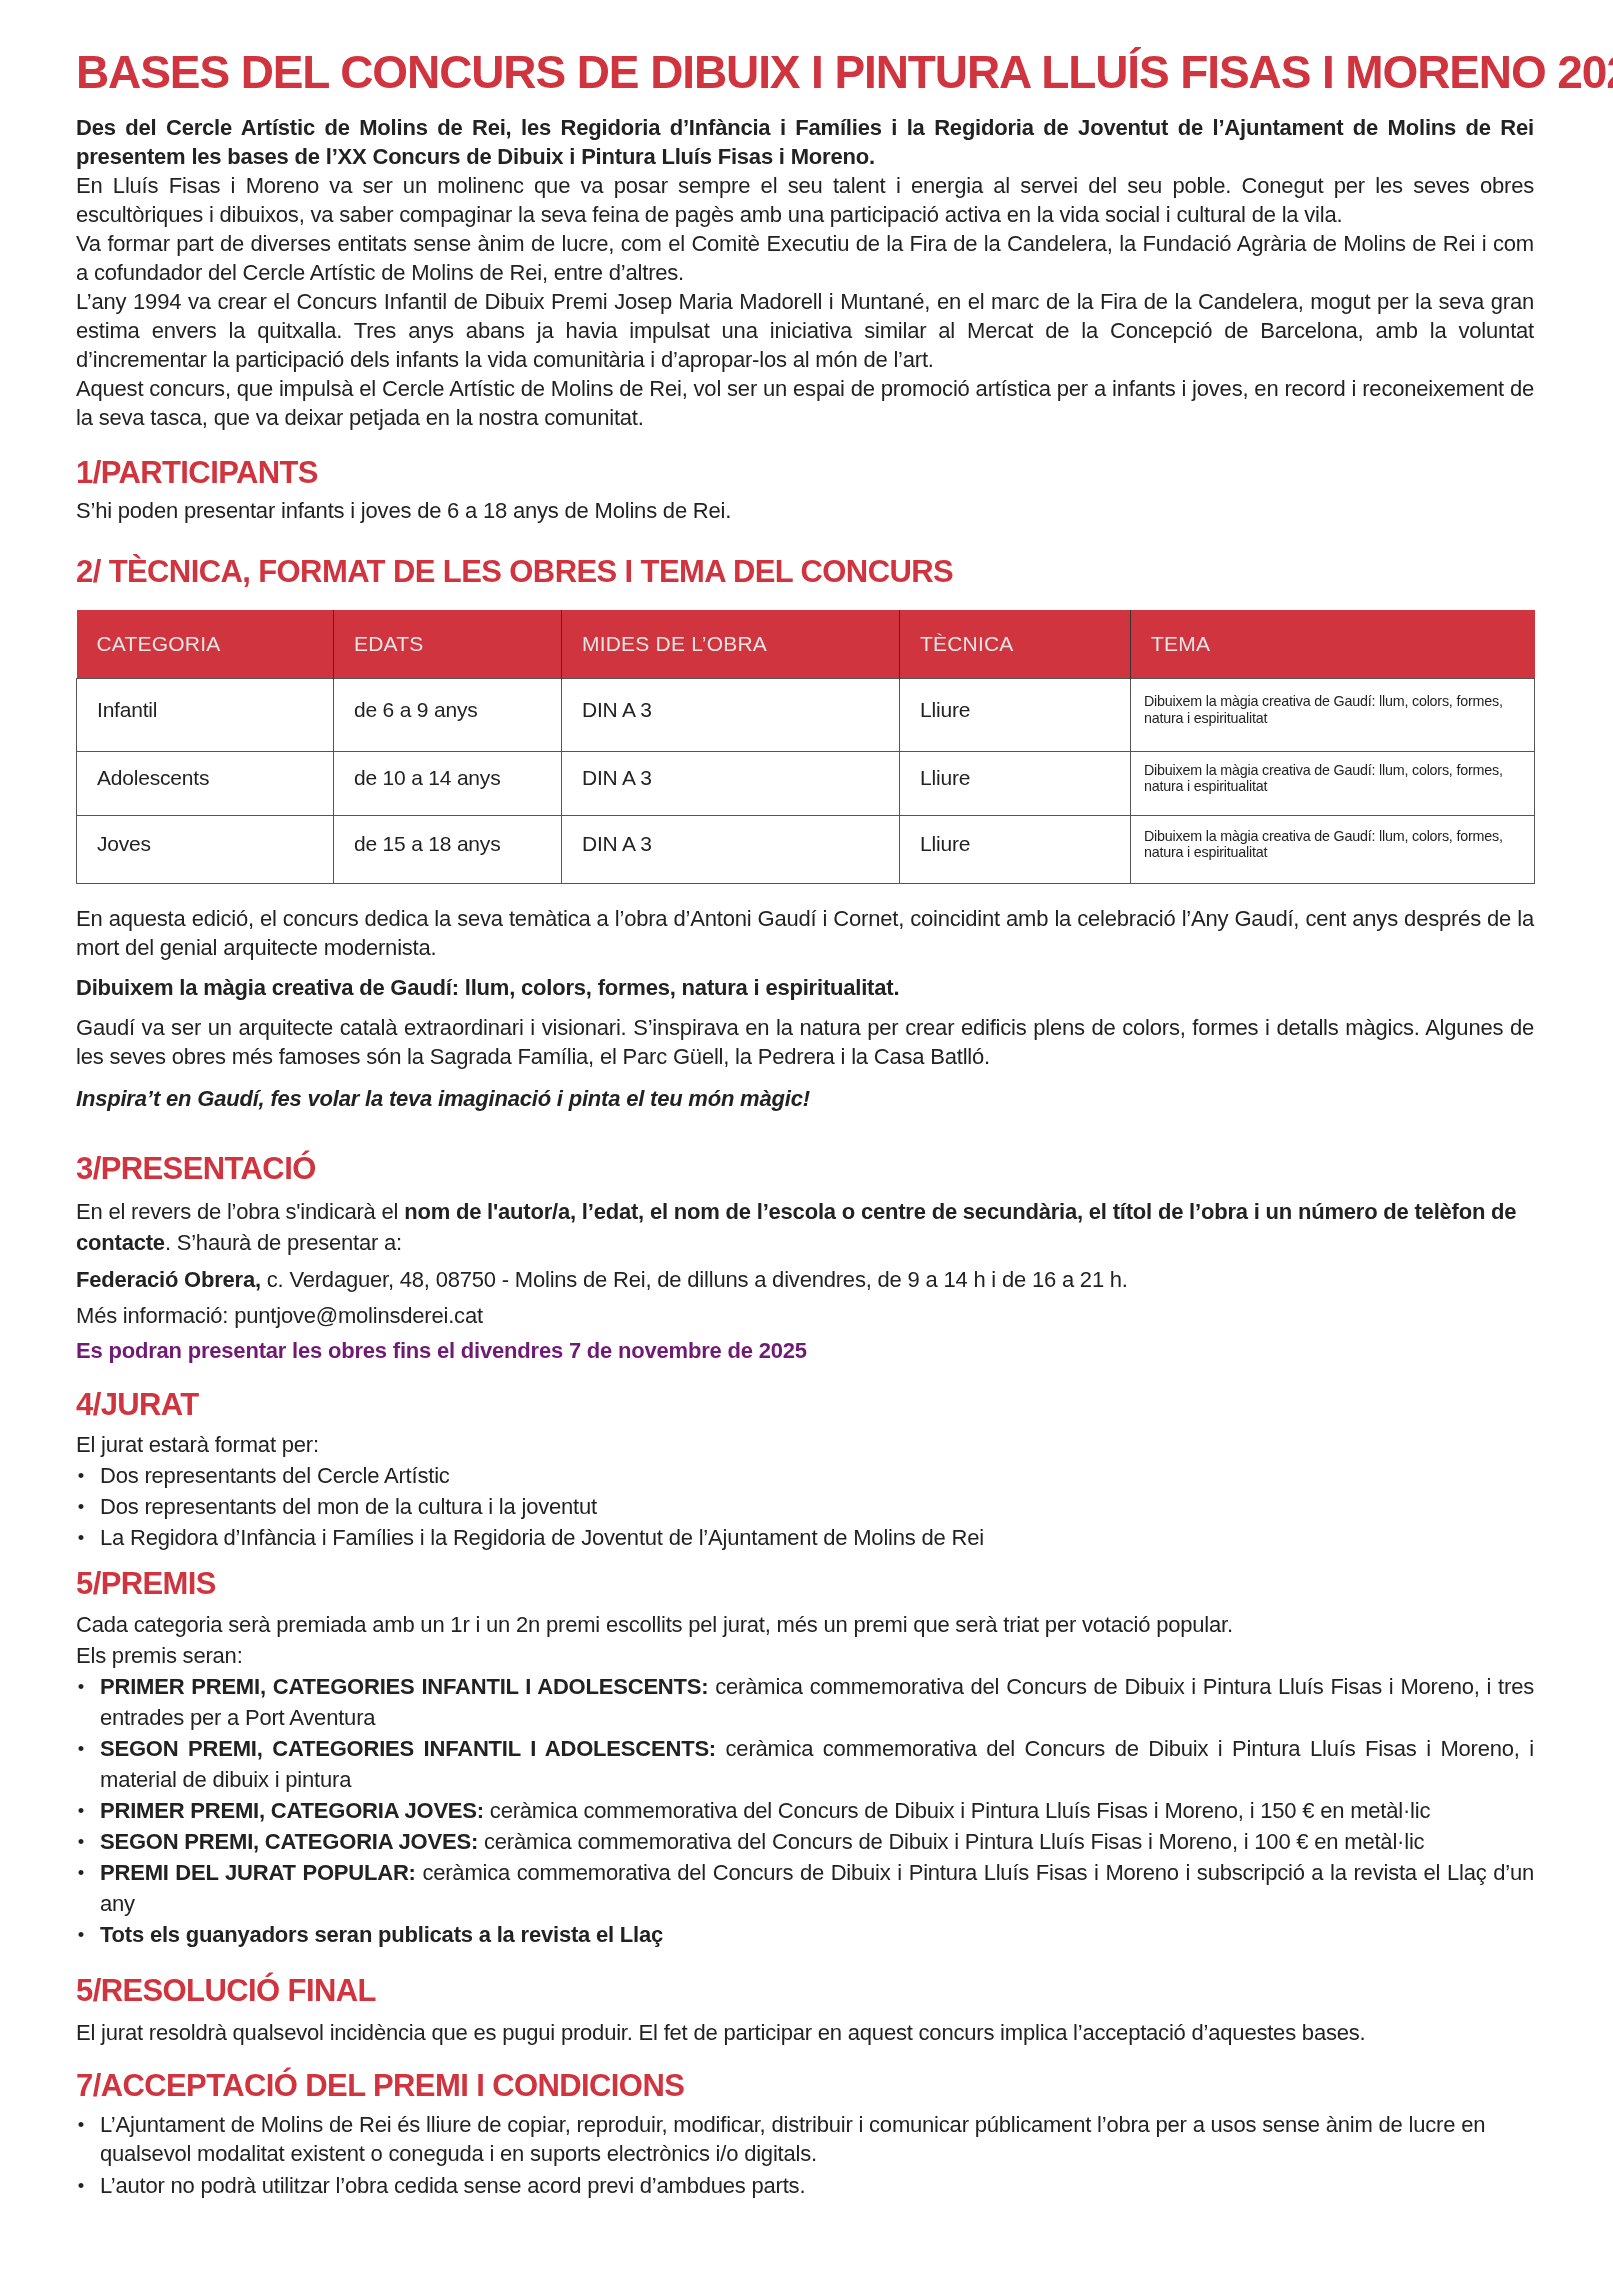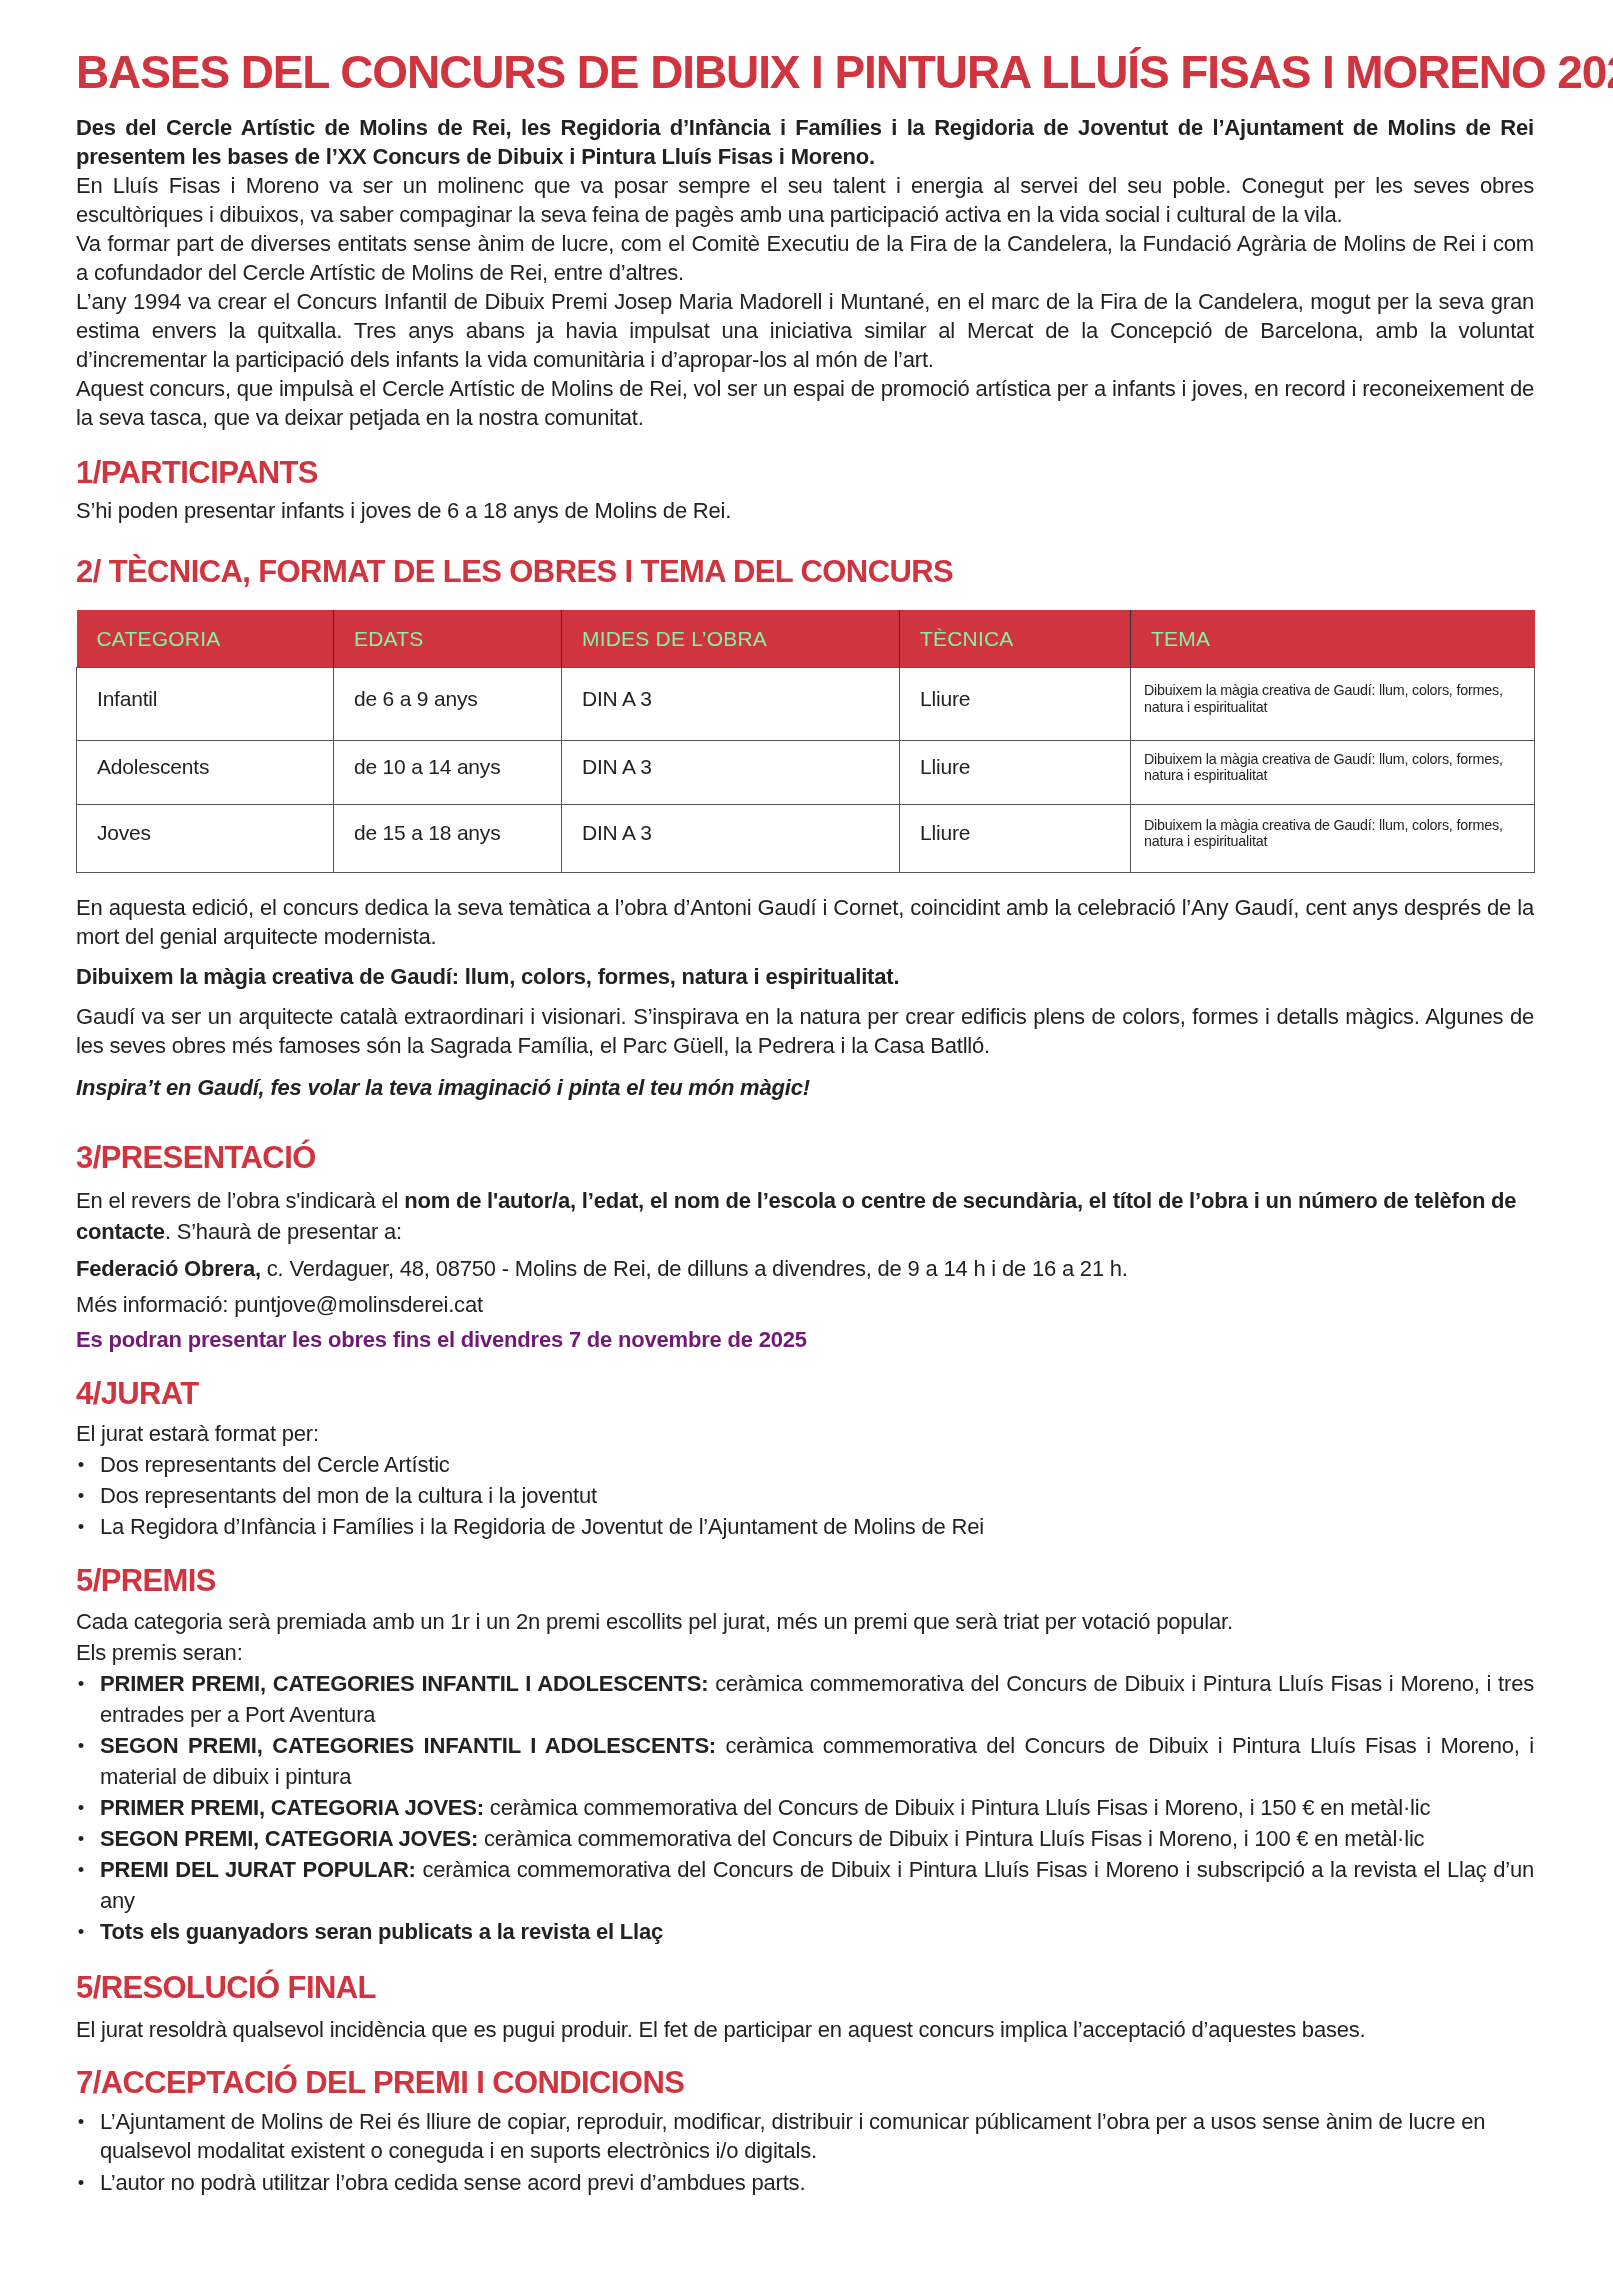--- a/index.html
+++ b/index.html
@@ -23,22 +23,22 @@
     .red { color: #701a75; font-weight: bold; }
     .italic-bold { font-weight: bold; font-style: italic; }
     .bullets { list-style: none; margin: 0; padding: 0; }
     .bullets li { position: relative; padding-left: 24px; font-size: 22px; line-height: 29px; letter-spacing: -0.2px; text-align: justify; }
     .bullets li .dot { position: absolute; left: 1.8px; top: 0; font-size: 18.5px; }
     table.rules {
       border-collapse: collapse; width: 1458px; table-layout: fixed;
       margin-top: 20px;
     }
     table.rules th {
-      background: #d0343e; color: #86efac; font-weight: normal; text-align: left;
-      font-size: 21px; height: 57px; padding: 0 0 0 20px; letter-spacing: 0.2px;
+      background: #d0343e; color: #e5e5e5; font-weight: normal; text-align: left;
+      font-size: 21px; height: 68px; padding: 0 0 0 20px; letter-spacing: 0.2px;
       border-left: 1.4px solid #333; vertical-align: middle;
     }
     table.rules th:first-child { border-left: none; }
     table.rules td {
       font-size: 21px; padding: 0 0 11px 20px; border: 1.4px solid #555;
       vertical-align: middle; letter-spacing: -0.2px;
     }
     table.rules td.tema { font-size: 14.3px; line-height: 16.6px; padding-left: 13px; padding-right: 9.2px; }
     table.rules tr.r1 td { height: 61px; }
     table.rules tr.r2 td { height: 52px; }
@@ -120,21 +120,21 @@
   <p class="p red" style="margin-top:3.7px; line-height:31px;">Es podran presentar les obres fins el divendres 7 de novembre de 2025</p>
 
   <h2 class="h2" style="margin-top:20px;">4/JURAT</h2>
   <p class="p" style="margin-top:5.5px; line-height:31px;">El jurat estarà format per:</p>
   <ul class="bullets">
     <li style="line-height:31px;"><span class="dot">•</span><span>Dos representants del Cercle Artístic</span></li>
     <li style="line-height:31px;"><span class="dot">•</span><span>Dos representants del mon de la cultura i la joventut</span></li>
     <li style="line-height:31px;"><span class="dot">•</span><span>La Regidora d’Infància i Famílies i la Regidoria de Joventut de l’Ajuntament de Molins de Rei</span></li>
   </ul>
 
-  <h2 class="h2" style="margin-top:20px;">5/PREMIS</h2>
+  <h2 class="h2" style="margin-top:12px;">5/PREMIS</h2>
   <p class="p" style="margin-top:7.4px; line-height:31px;">Cada categoria serà premiada amb un 1r i un 2n premi escollits pel jurat, més un premi  que serà triat per votació popular.</p>
   <p class="p" style="line-height:31px;">Els premis seran:</p>
   <ul class="bullets">
     <li style="line-height:31px;"><span class="dot">•</span><span class="bold">PRIMER PREMI, CATEGORIES INFANTIL I ADOLESCENTS:</span><span> ceràmica commemorativa del Concurs de Dibuix i Pintura Lluís Fisas i Moreno, i tres entrades per a Port Aventura</span></li>
     <li style="line-height:31px;"><span class="dot">•</span><span class="bold">SEGON PREMI, CATEGORIES INFANTIL I ADOLESCENTS:</span><span> ceràmica commemorativa del Concurs de Dibuix i Pintura Lluís Fisas i Moreno, i material de dibuix i pintura</span></li>
     <li style="line-height:31px; text-align:left;"><span class="dot">•</span><span class="bold">PRIMER PREMI, CATEGORIA JOVES:</span><span> ceràmica commemorativa del Concurs de Dibuix i Pintura Lluís Fisas i Moreno, i 150 € en metàl·lic</span></li>
     <li style="line-height:31px; text-align:left;"><span class="dot">•</span><span class="bold">SEGON PREMI, CATEGORIA JOVES:</span><span> ceràmica commemorativa del Concurs de Dibuix i Pintura Lluís Fisas i Moreno, i 100 € en metàl·lic</span></li>
     <li style="line-height:31px;"><span class="dot">•</span><span class="bold">PREMI DEL JURAT POPULAR:</span><span> ceràmica commemorativa del Concurs de Dibuix i Pintura Lluís Fisas i Moreno i subscripció a la revista el Llaç d’un any</span></li>
     <li style="line-height:31px;"><span class="dot">•</span><span class="bold">Tots els guanyadors seran publicats a la revista el Llaç</span><span></span></li>
   </ul>

